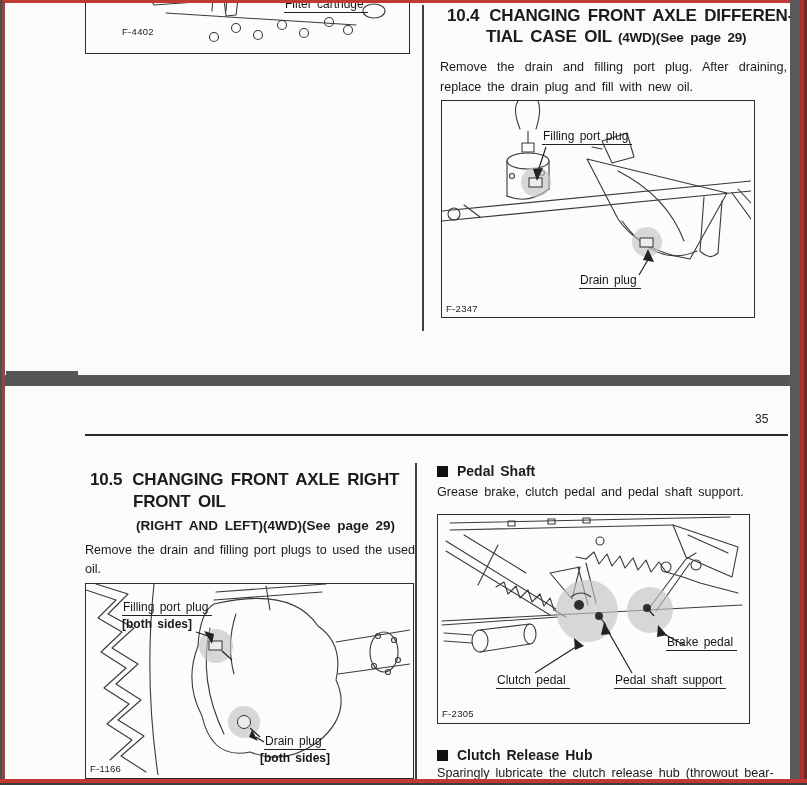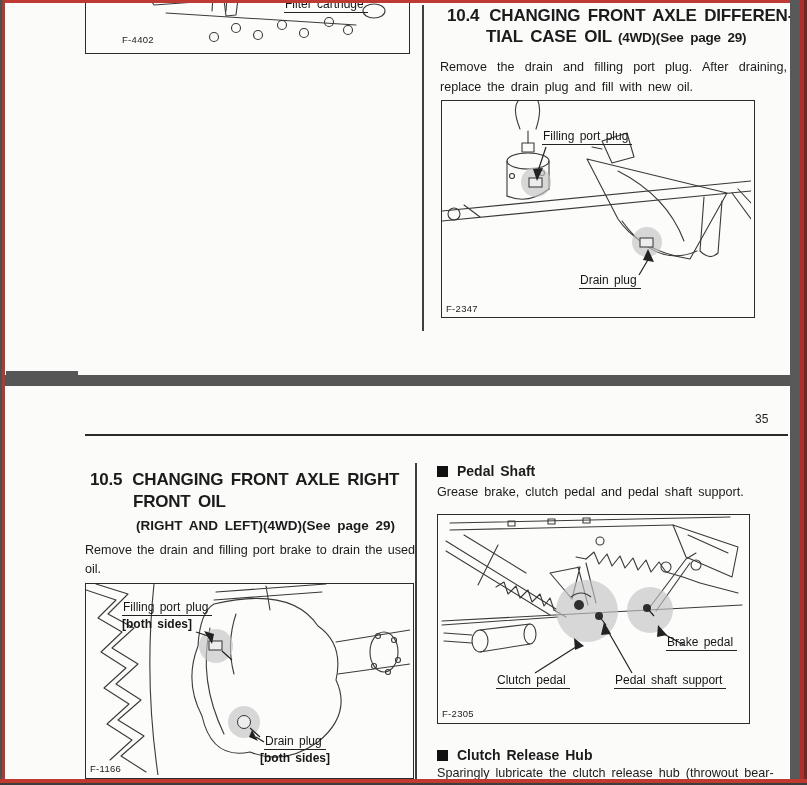--- a/index.html
+++ b/index.html
@@ -58,21 +58,21 @@
             <circle cx="196" cy="54" r="4.5"></circle>
           <circle cx="243" cy="51" r="4.5"></circle>
             <circle cx="128" cy="66" r="4.5"></circle>
           <circle cx="172" cy="64" r="4.5"></circle>
             <circle cx="218" cy="62" r="4.5"></circle>
           <circle cx="262" cy="59" r="4.5"></circle>
           <ellipse cx="288" cy="40" rx="11" ry="7"></ellipse>
         </g>
       </svg>
       <div class="fig-label ul" style="left:198px; top:26px;">Filter cartridge</div>
-      <div class="fig-no" style="left:4px; bottom:8px;padding-left:32px;">F-4402</div>
+      <div class="fig-no" style="left:4px; bottom:16px;padding-left:32px;">F-4402</div>
     </div>
 
     <div class="vdiv" style="left:422px; top:5px; height:326px;"></div>
 
     <div class="abs h1" style="left:447px; top:6px;">
       <span class="num">10.4</span><span>CHANGING FRONT AXLE DIFFEREN-</span>
     </div>
     <div class="abs h1" style="left:486px; top:27px;">
       <span>TIAL CASE OIL</span><span class="h1-suffix">(4WD)(See page 29)</span>
     </div>
@@ -123,21 +123,21 @@
 
     <div class="abs pagenum" style="left:755px; top:412px;">35</div>
     <div class="rule" style="left:85px; top:434px; width:703px; height:1.8px;"></div>
 
     <div class="abs h1" style="left:90px; top:470px;">
       <span class="num">10.5</span><span>CHANGING FRONT AXLE RIGHT</span>
     </div>
     <div class="abs h1" style="left:133px; top:492px;">FRONT OIL</div>
     <div class="abs subhead" style="left:136px; top:518px;">(RIGHT AND LEFT)(4WD)(See page 29)</div>
 
-    <div class="abs jline" style="left:85px; top:541px; width:330px;">Remove the drain and filling port brake to drain the used oil.</div>
+    <div class="abs jline" style="left:85px; top:541px; width:330px;">Remove the drain and filling port plugs to used the used oil.</div>
     <div class="abs jline" style="left:85px; top:588px; width:330px;">After draining, replace the drain plug and fill with new oil.</div>
 
     <div class="fig-box" style="left:85px; top:583px; width:327px; height:194px;">
       <svg width="324" height="191" viewBox="0 0 324 191">
         <g fill="none" stroke="#3a3a3a" stroke-width="1.1" stroke-linecap="round" stroke-linejoin="round">
           <polyline points="10,0 42,10 22,30 48,44 26,64 52,80 30,100 55,116 32,136 58,152 35,172 60,188"></polyline>
           <polyline points="0,6 30,16 12,34 36,48 15,68 40,84 18,104 43,120 21,140 46,156 24,176"></polyline>
           <path d="M68,0 Q58,95 72,191"></path>
           <path d="M130,8 L240,0 M128,16 L236,8 M180,2 L184,26"></path>
           <path d="M128,20 Q205,2 232,42 Q258,60 250,96 Q266,130 232,158 Q198,182 164,168 Q126,176 116,132 Q98,98 112,62 Q114,28 128,20 Z"></path>

